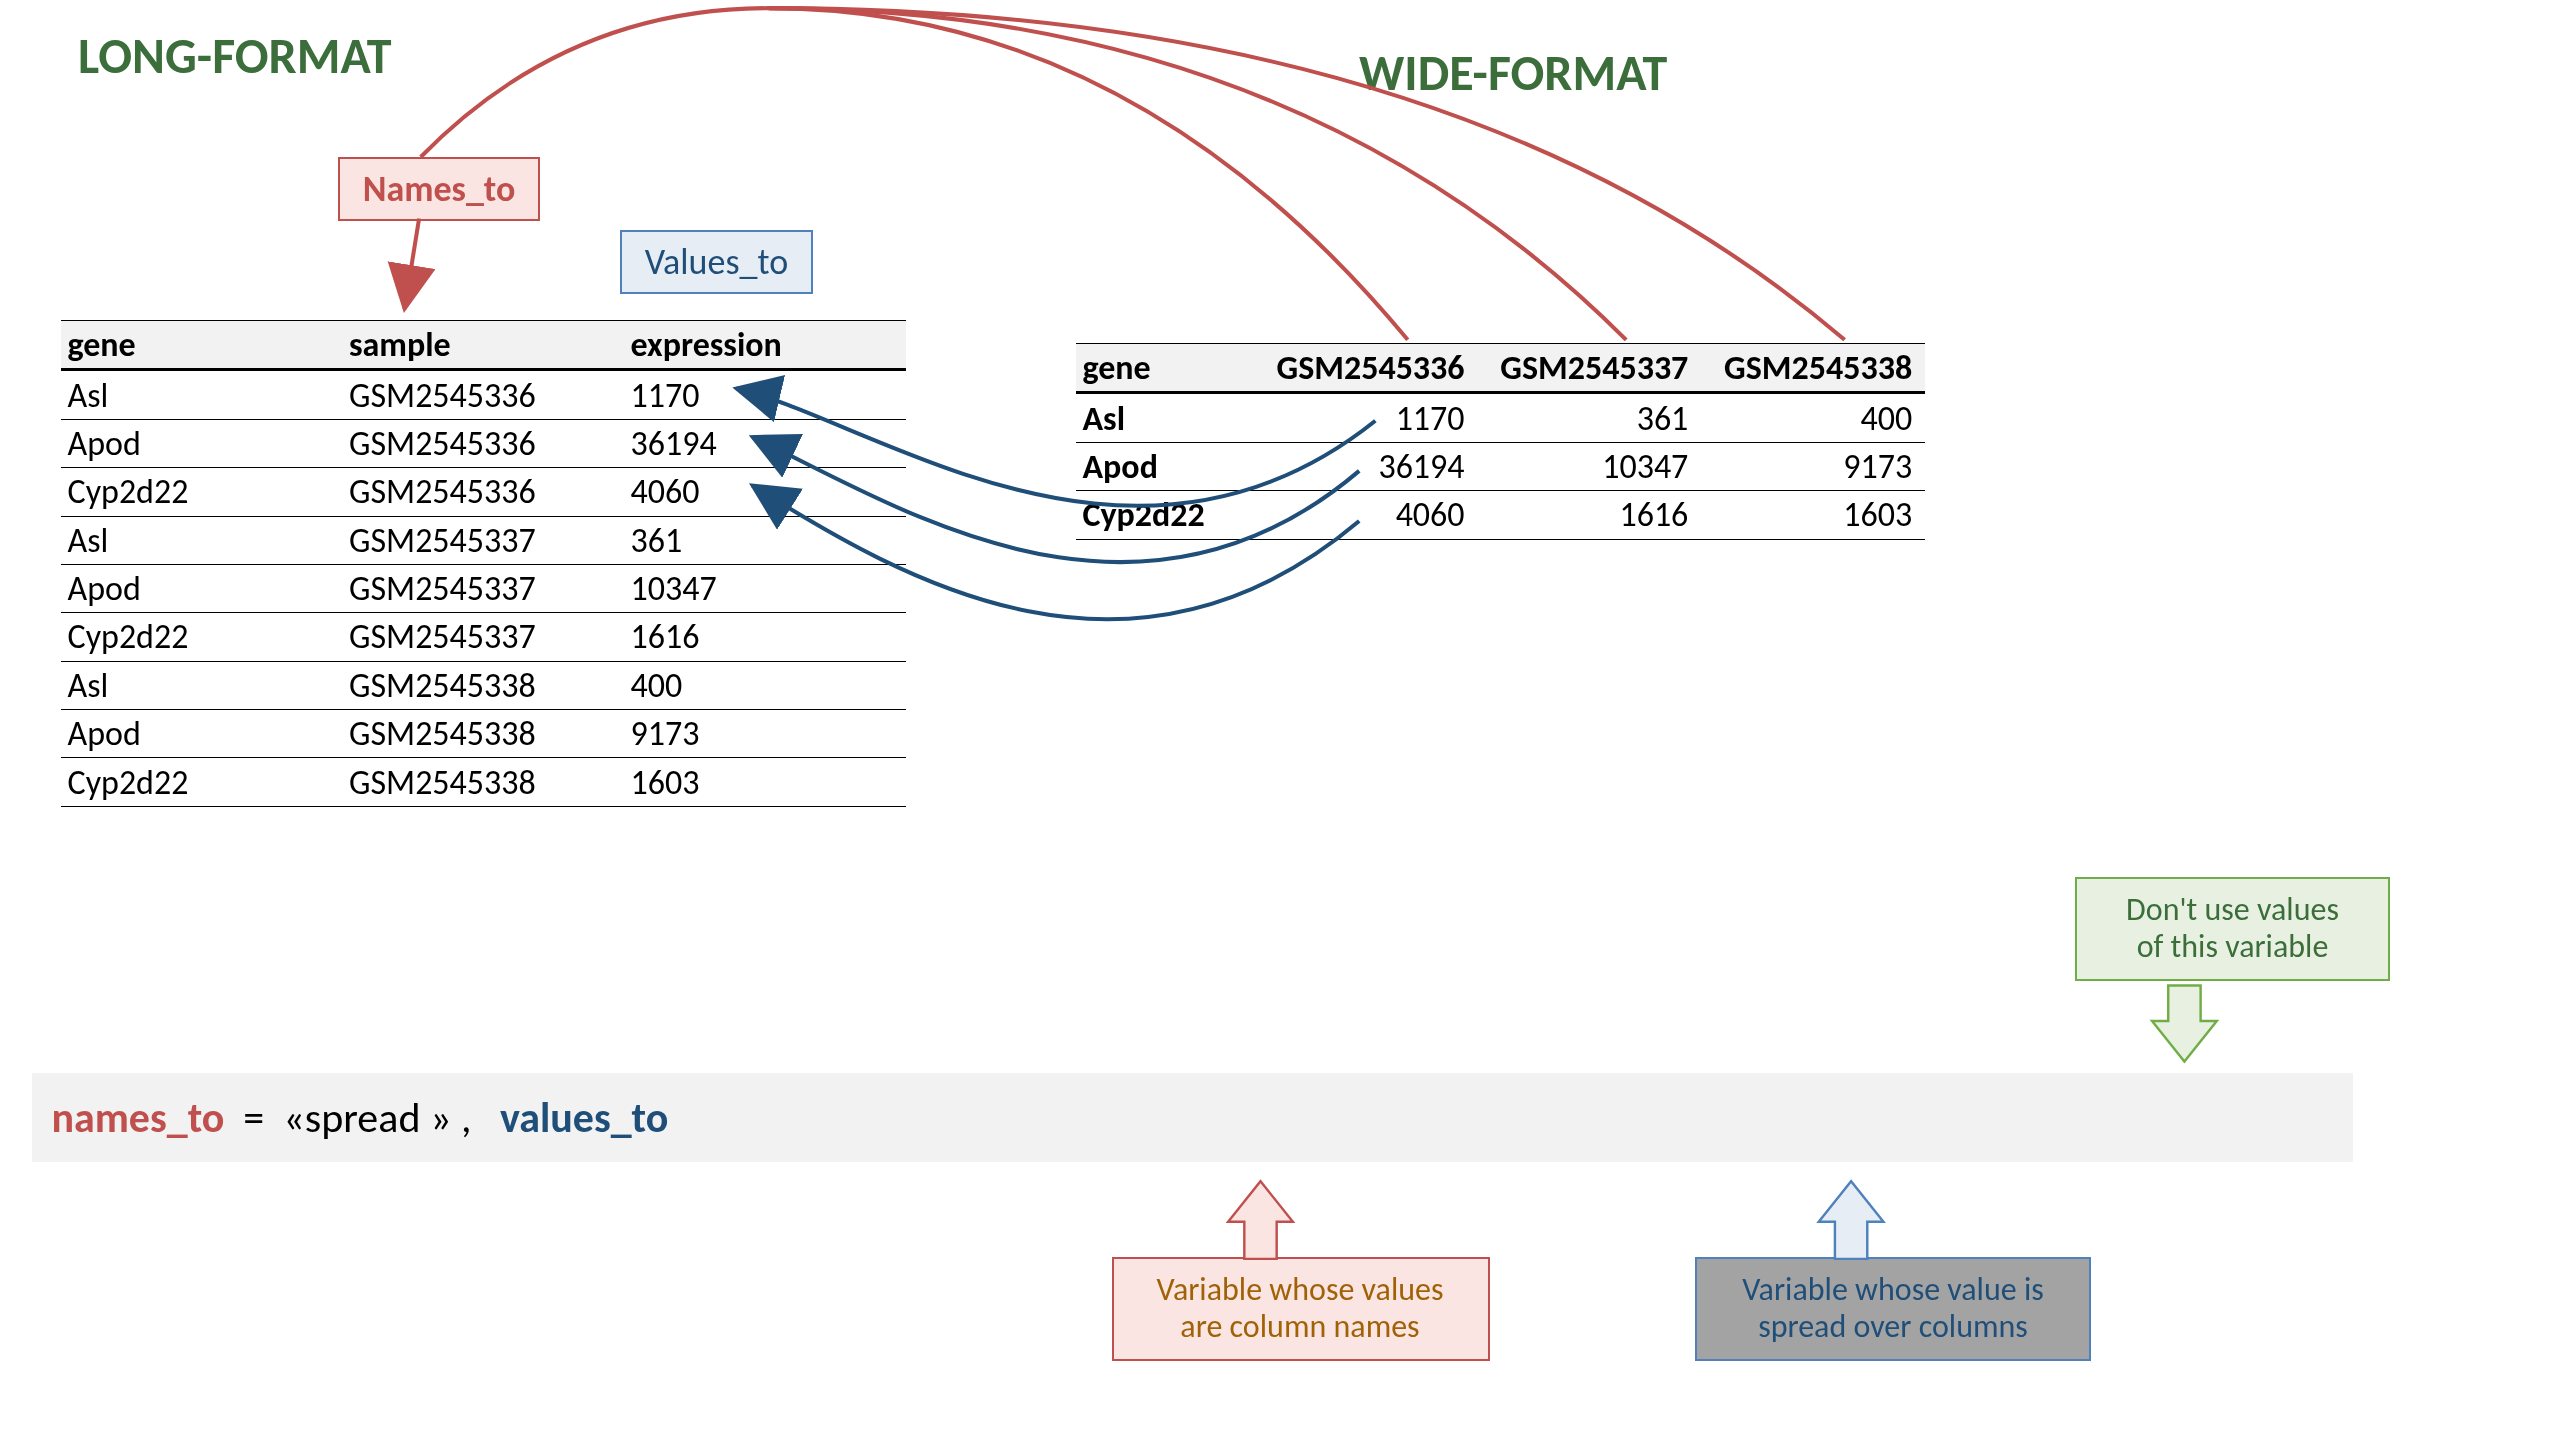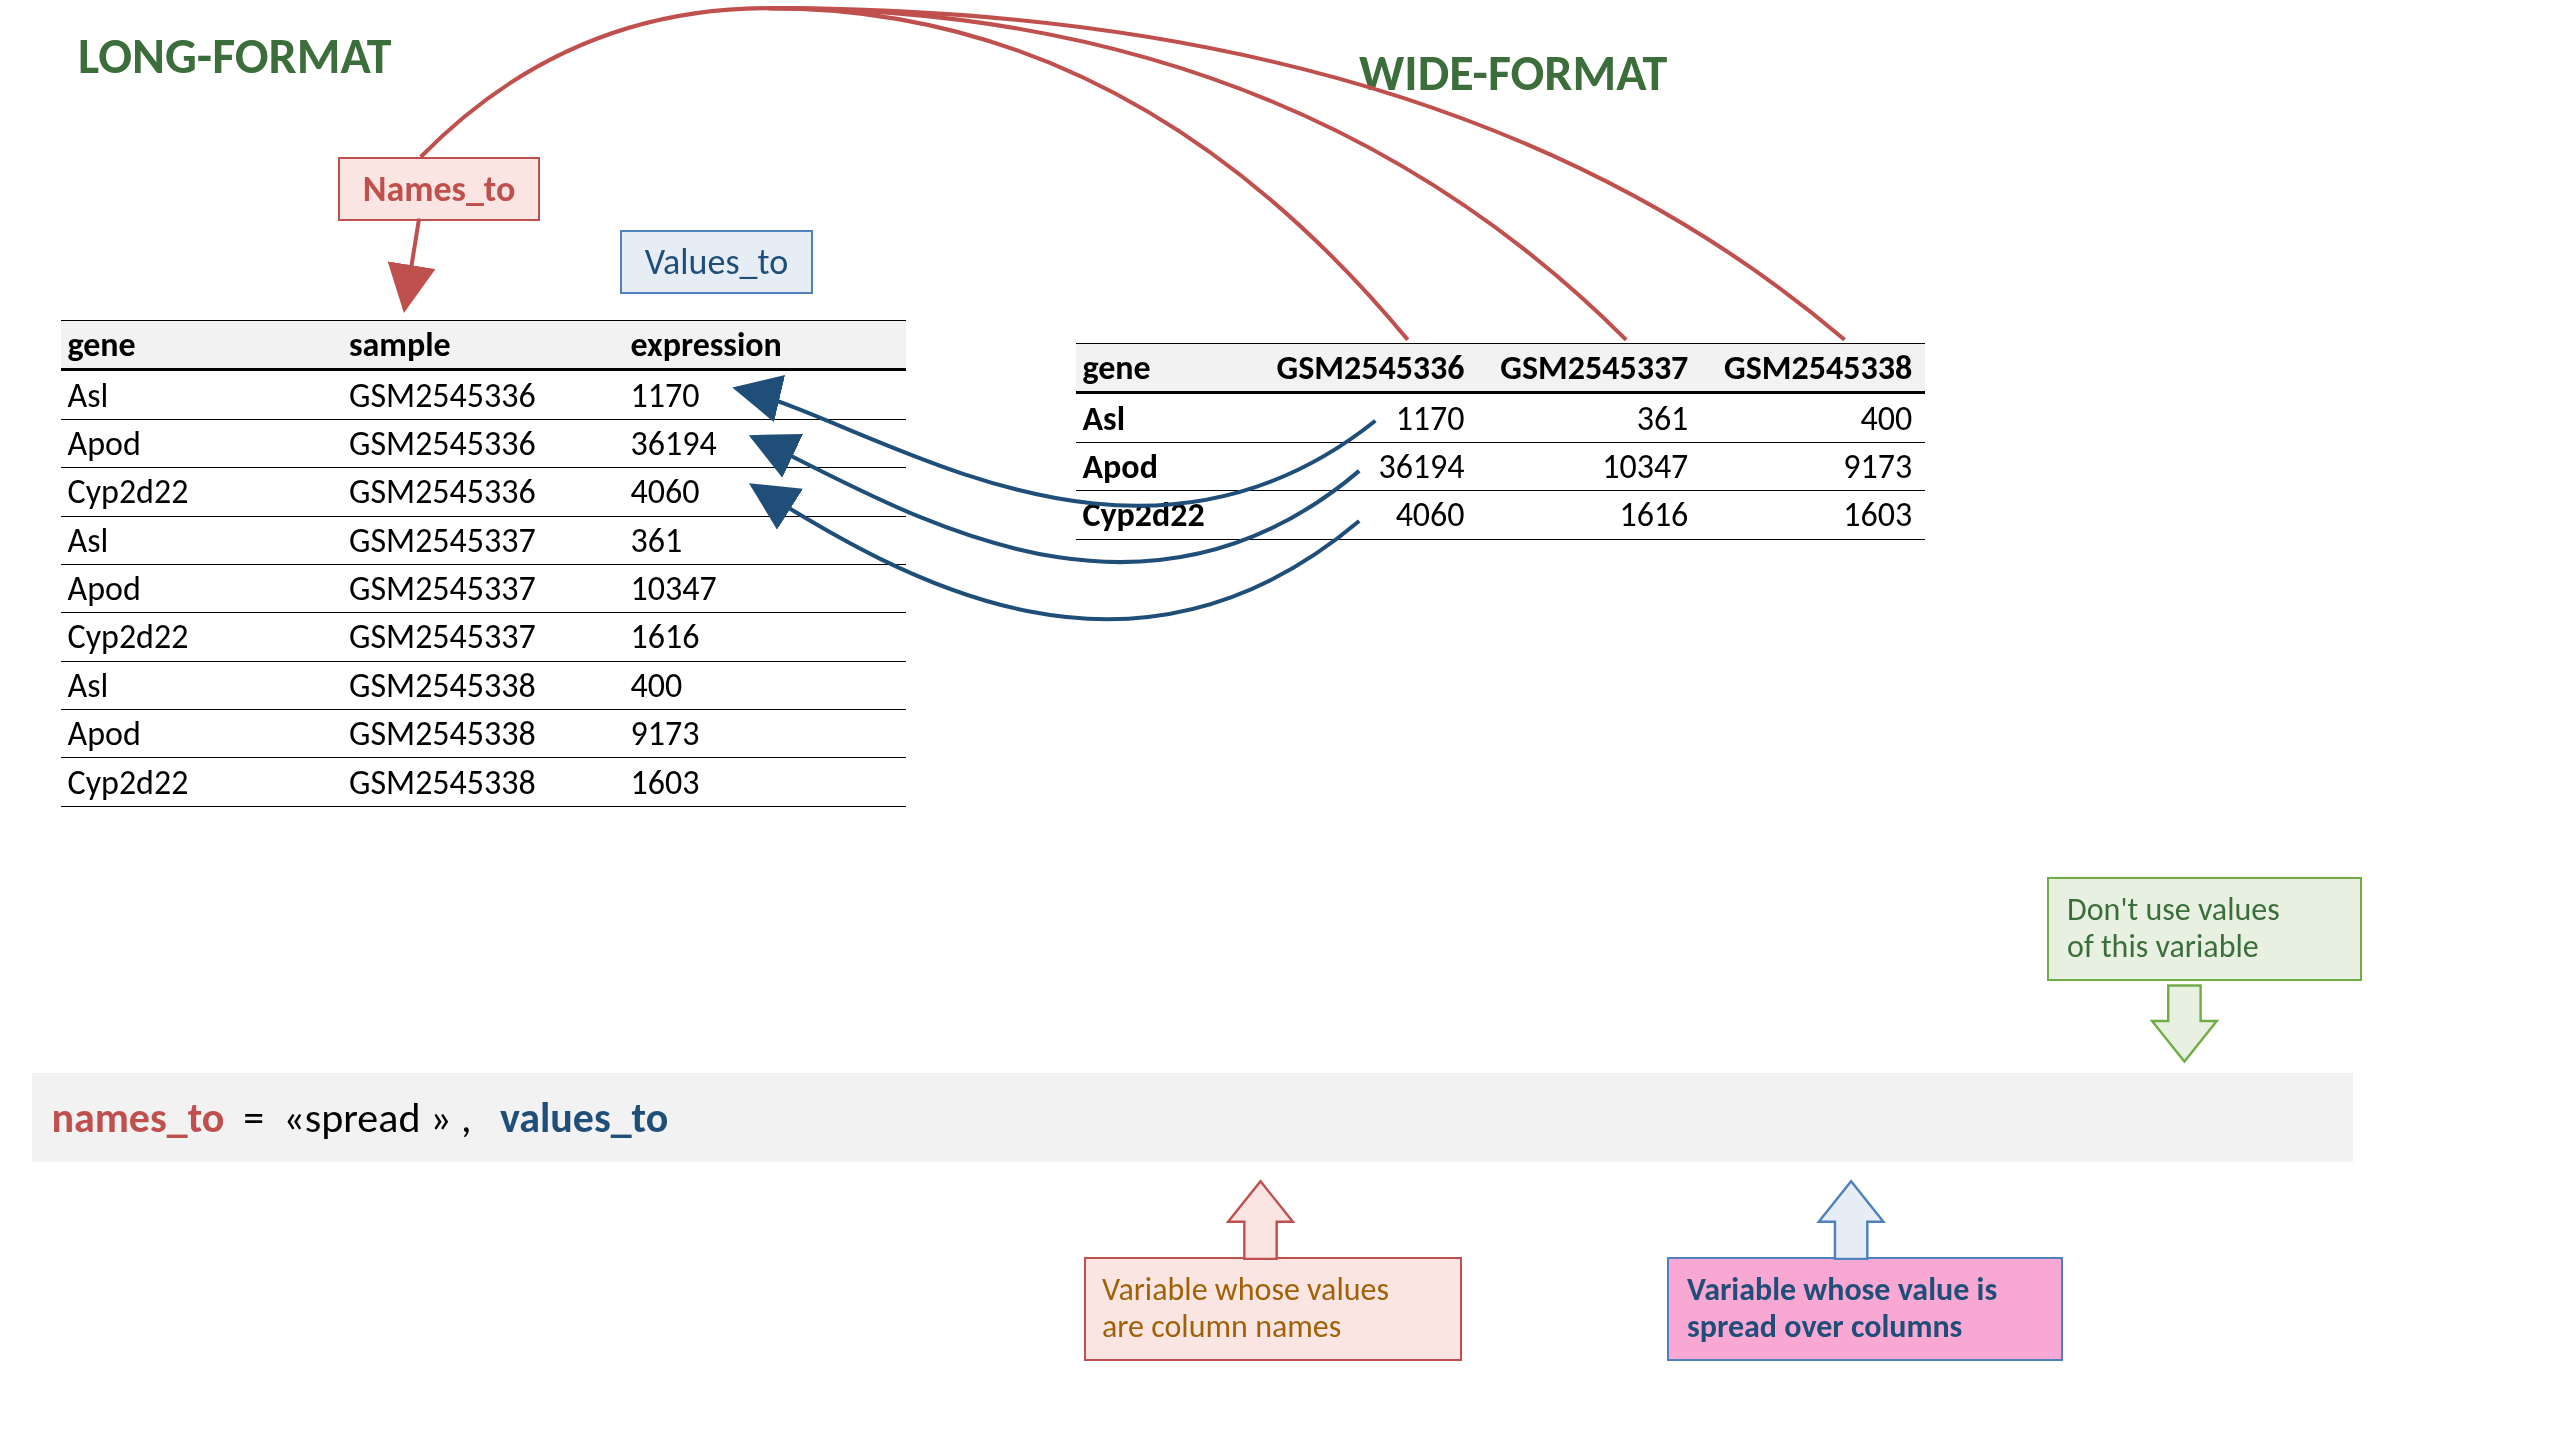--- a/index.html
+++ b/index.html
@@ -76,25 +76,27 @@
     padding: 0 19.4px;
     white-space: pre;
   }
   .c-red { color: #c0504d; font-weight: 700; }
   .c-blue { color: #1f4e79; font-weight: 700; }
   
   .callout {
     position: absolute;
     border: 2.4px solid;
     font-size: 32px;
+    text-align: center;
     padding: 13px 18px;
     line-height: 1.15;
+    margin-left: 28px;
   }
   .callout-red { border-color: #c0504d; background: #fbe5e3; color: #a16207; padding-left: 16px; }
-  .callout-blue { border-color: #4f81bd; background: #f9a8d4; color: #1f4e79; font-weight: bold; }
+  .callout-blue { border-color: #4f81bd; background: #a3a3a3; color: #1f4e79; }
   .callout-green { border-color: #70ad47; background: #e8f1e1; color: #3c6e3c; }
   svg.arrows { position: absolute; left: 0; top: 0; width: 2576px; height: 1445px; pointer-events: none; }
 </style>
 </head>
 <body>
 
 <div class="title" style="left:78px; top:25px; font-size:50px;">LONG-FORMAT</div>
 <div class="title" style="left:1359px; top:42px; font-size:50px;text-align:center;">WIDE-FORMAT</div>
 
 <div class="label-box names-box" style="left:338px; top:157px;">Names_to</div>

